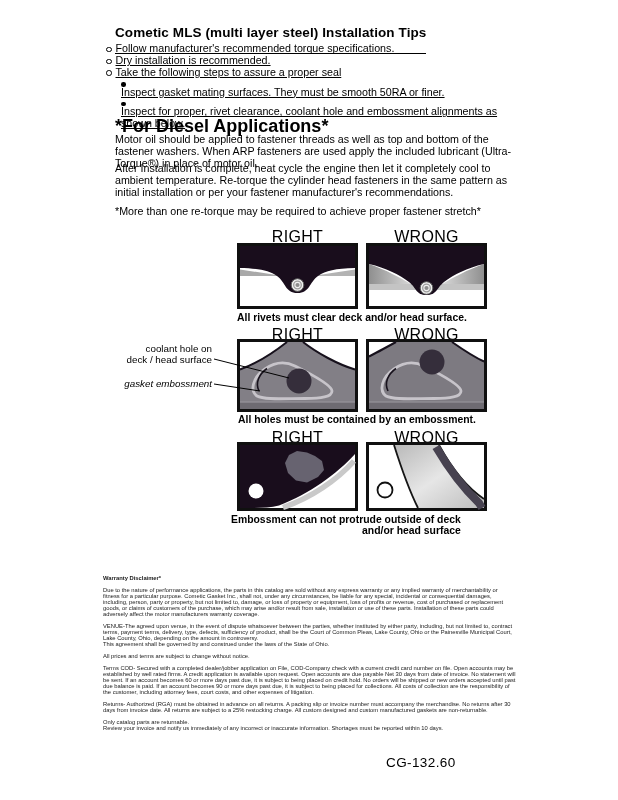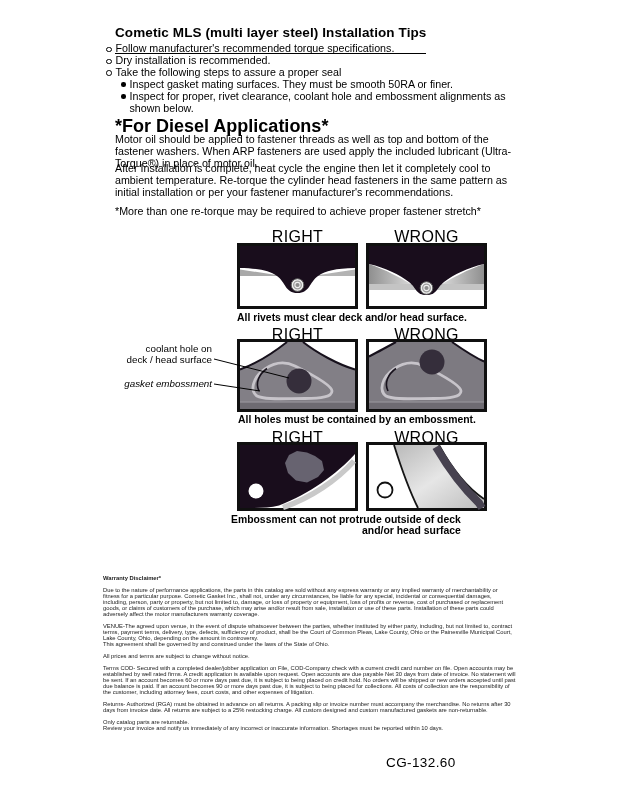--- a/index.html
+++ b/index.html
@@ -1,25 +1,25 @@
 <!DOCTYPE html>
 <html><head>
 <meta charset="utf-8">
 <style>
   html,body{margin:0;padding:0;background:#e8e8e8;}
   .page{position:relative;width:618px;height:800px;margin:0 auto;background:#ffffff;
         font-family:"Liberation Sans",sans-serif;color:#000;overflow:hidden;}
   .abs{position:absolute;}
   .title{left:115px;top:25px;font-size:13.5px;font-weight:bold;border-bottom:1.6px solid #000;
          padding-bottom:13px;letter-spacing:0.1px;}
-  .bullets{left:106px;top:43px;width:412px;font-size:10.7px;line-height:11.9px;}
+  .bullets{left:106px;top:43px;width:412px;font-size:10.7px;line-height:11.9px;text-decoration:underline;}
   .b{display:flex;align-items:flex-start;}
   .b .m-o{flex:none;width:3.5px;height:3.5px;border:1px solid #000;border-radius:50%;
           margin:3.6px 4px 0 0;}
-  .b.sub{margin-left:15px;}
+  .b.sub{margin-left:15px;flex-direction:column;}
   .b.sub .m-f{flex:none;width:4.5px;height:4.5px;background:#000;border-radius:50%;
           margin:3.4px 4px 0 0;}
   .diesel-h{left:115px;top:116px;font-size:18px;font-weight:bold;}
   .body-p{left:115px;width:402px;font-size:10.7px;line-height:11.9px;}
   .fig-label{width:121px;text-align:center;font-size:16px;letter-spacing:0.3px;}
   .fig-caption{font-size:10.4px;font-weight:bold;line-height:11.3px;white-space:pre-line;text-align:right;}
   .annot{width:150px;text-align:right;font-size:9.8px;line-height:11px;white-space:pre-line;}
   .legal{left:103px;top:575px;width:413px;font-size:5.8px;line-height:6.1px;color:#1a1a1a;}
   .legal .lh{font-weight:bold;margin-bottom:6px;}
   .legal .lp{margin-bottom:5.6px;white-space:pre-line;}

